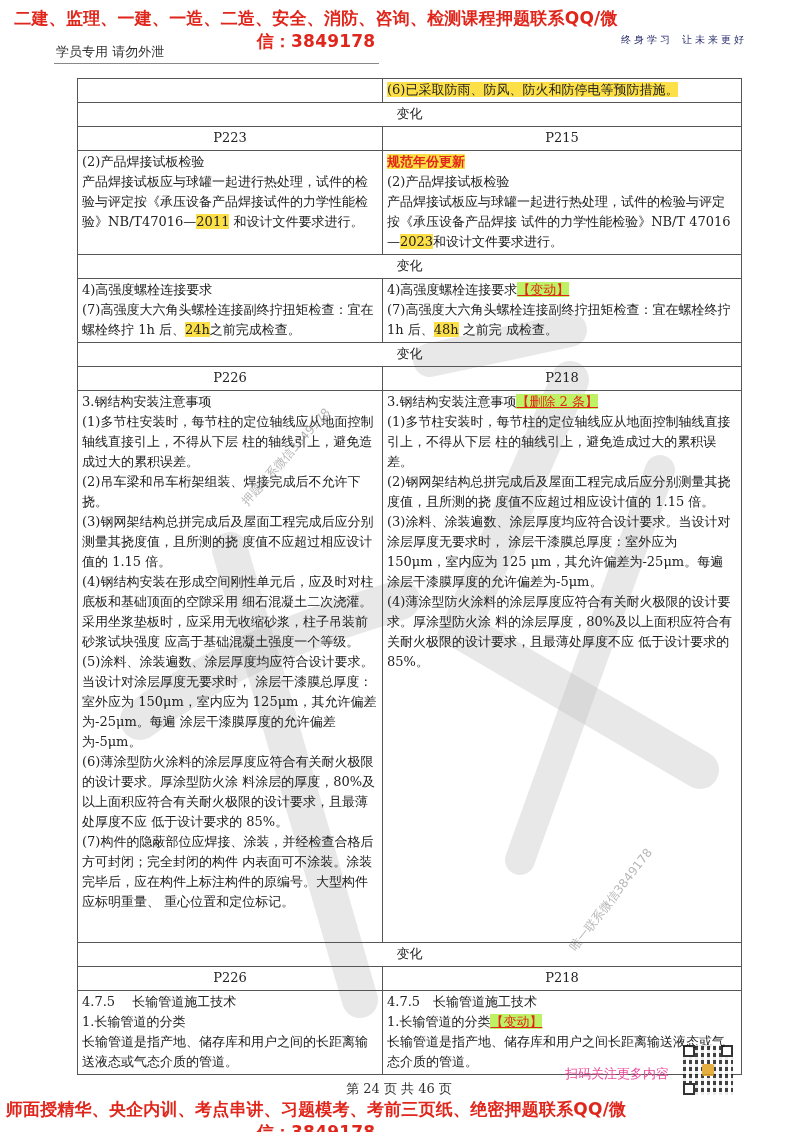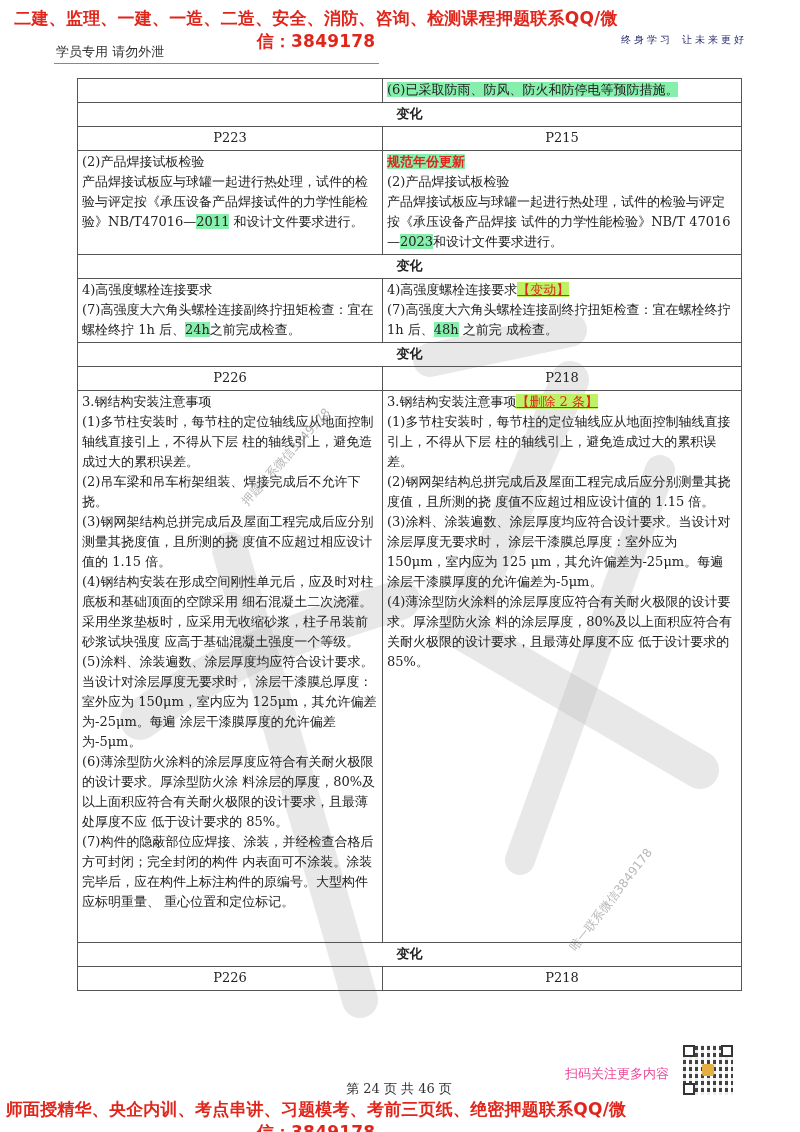--- a/index.html
+++ b/index.html
@@ -20,24 +20,24 @@
   .logo-main .dot::after { content:""; position:absolute; left:6px; top:4px; border-left:7px solid #d8262b;
                border-top:4px solid transparent; border-bottom:4px solid transparent; }
   .logo-sub { font-family:Liberation Mono, monospace; font-size:10px; color:#2a2f6e;
               letter-spacing:3px; margin-top:1px; padding-left:28px; }
 
   table.cmp { position:absolute; left:77px; top:78px; width:664px; border-collapse:collapse;
               table-layout:fixed; font-size:13px; line-height:20px; }
   table.cmp td { border:1px solid #555; vertical-align:top; padding:1px 4px 2px 4px; }
   table.cmp col.c1 { width:305px; }
   table.cmp col.c2 { width:359px; }
-  td.change { text-align:center; font-weight:bold; font-family:"DejaVu Sans","Liberation Sans",sans-serif;
+  td.change { text-align:center; font-weight:normal; font-family:"DejaVu Sans","Liberation Sans",sans-serif;
               font-size:13px; padding:2px 0;margin-top:8px; }
   td.page { text-align:center; font-size:13px; padding:2px 0; }
-  .hl { background:#86efac; }
+  .hl { background:#fde047; }
   .red { color:#e0251b; font-weight:bold; }
   .tagged { background:#bef264; color:#e0251b;text-decoration:underline; }
   .line { display:block; }
 
   .wm { position:absolute; color:rgba(120,120,120,0.55); font-family:"DejaVu Sans","Liberation Sans",sans-serif;
         font-size:12px; transform-origin:left top; white-space:nowrap; pointer-events:none; }
   .wm1 { left:238px; top:498px; transform:rotate(-48deg); }
   .wm2 { left:566px; top:944px; transform:rotate(-52deg); }
   .bigwm { position:absolute; pointer-events:none; }
 
@@ -146,20 +146,32 @@
     </td>
   </tr>
 
   <tr>
     <td colspan="2" class="change">变化</td>
   </tr>
   <tr>
     <td class="page">P226</td>
     <td class="page">P218</td>
   </tr>
+  <tr>
+    <td>
+      <span class="line">4.7.5　 长输管道施工技术</span>
+      <span class="line">1.长输管道的分类</span>
+      <span class="line">长输管道是指产地、储存库和用户之间的长距离输送液态或气态介质的管道。</span>
+    </td>
+    <td>
+      <span class="line">4.7.5　长输管道施工技术</span>
+      <span class="line"><span>1.长输管道的分类</span><span class="tagged">【变动】</span></span>
+      <span class="line">长输管道是指产地、储存库和用户之间长距离输送液态或气态介质的管道。</span>
+    </td>
+  </tr>
 </tbody>
   </table>
 
 <div class="wm wm1">押题联系微信3849178</div>
 <div class="wm wm2">唯一联系微信3849178</div>
 
 <div class="scan-note">扫码关注更多内容</div>
 <div class="qr">
   <div class="qr-inner"></div>
   <div class="corner tl"></div>

